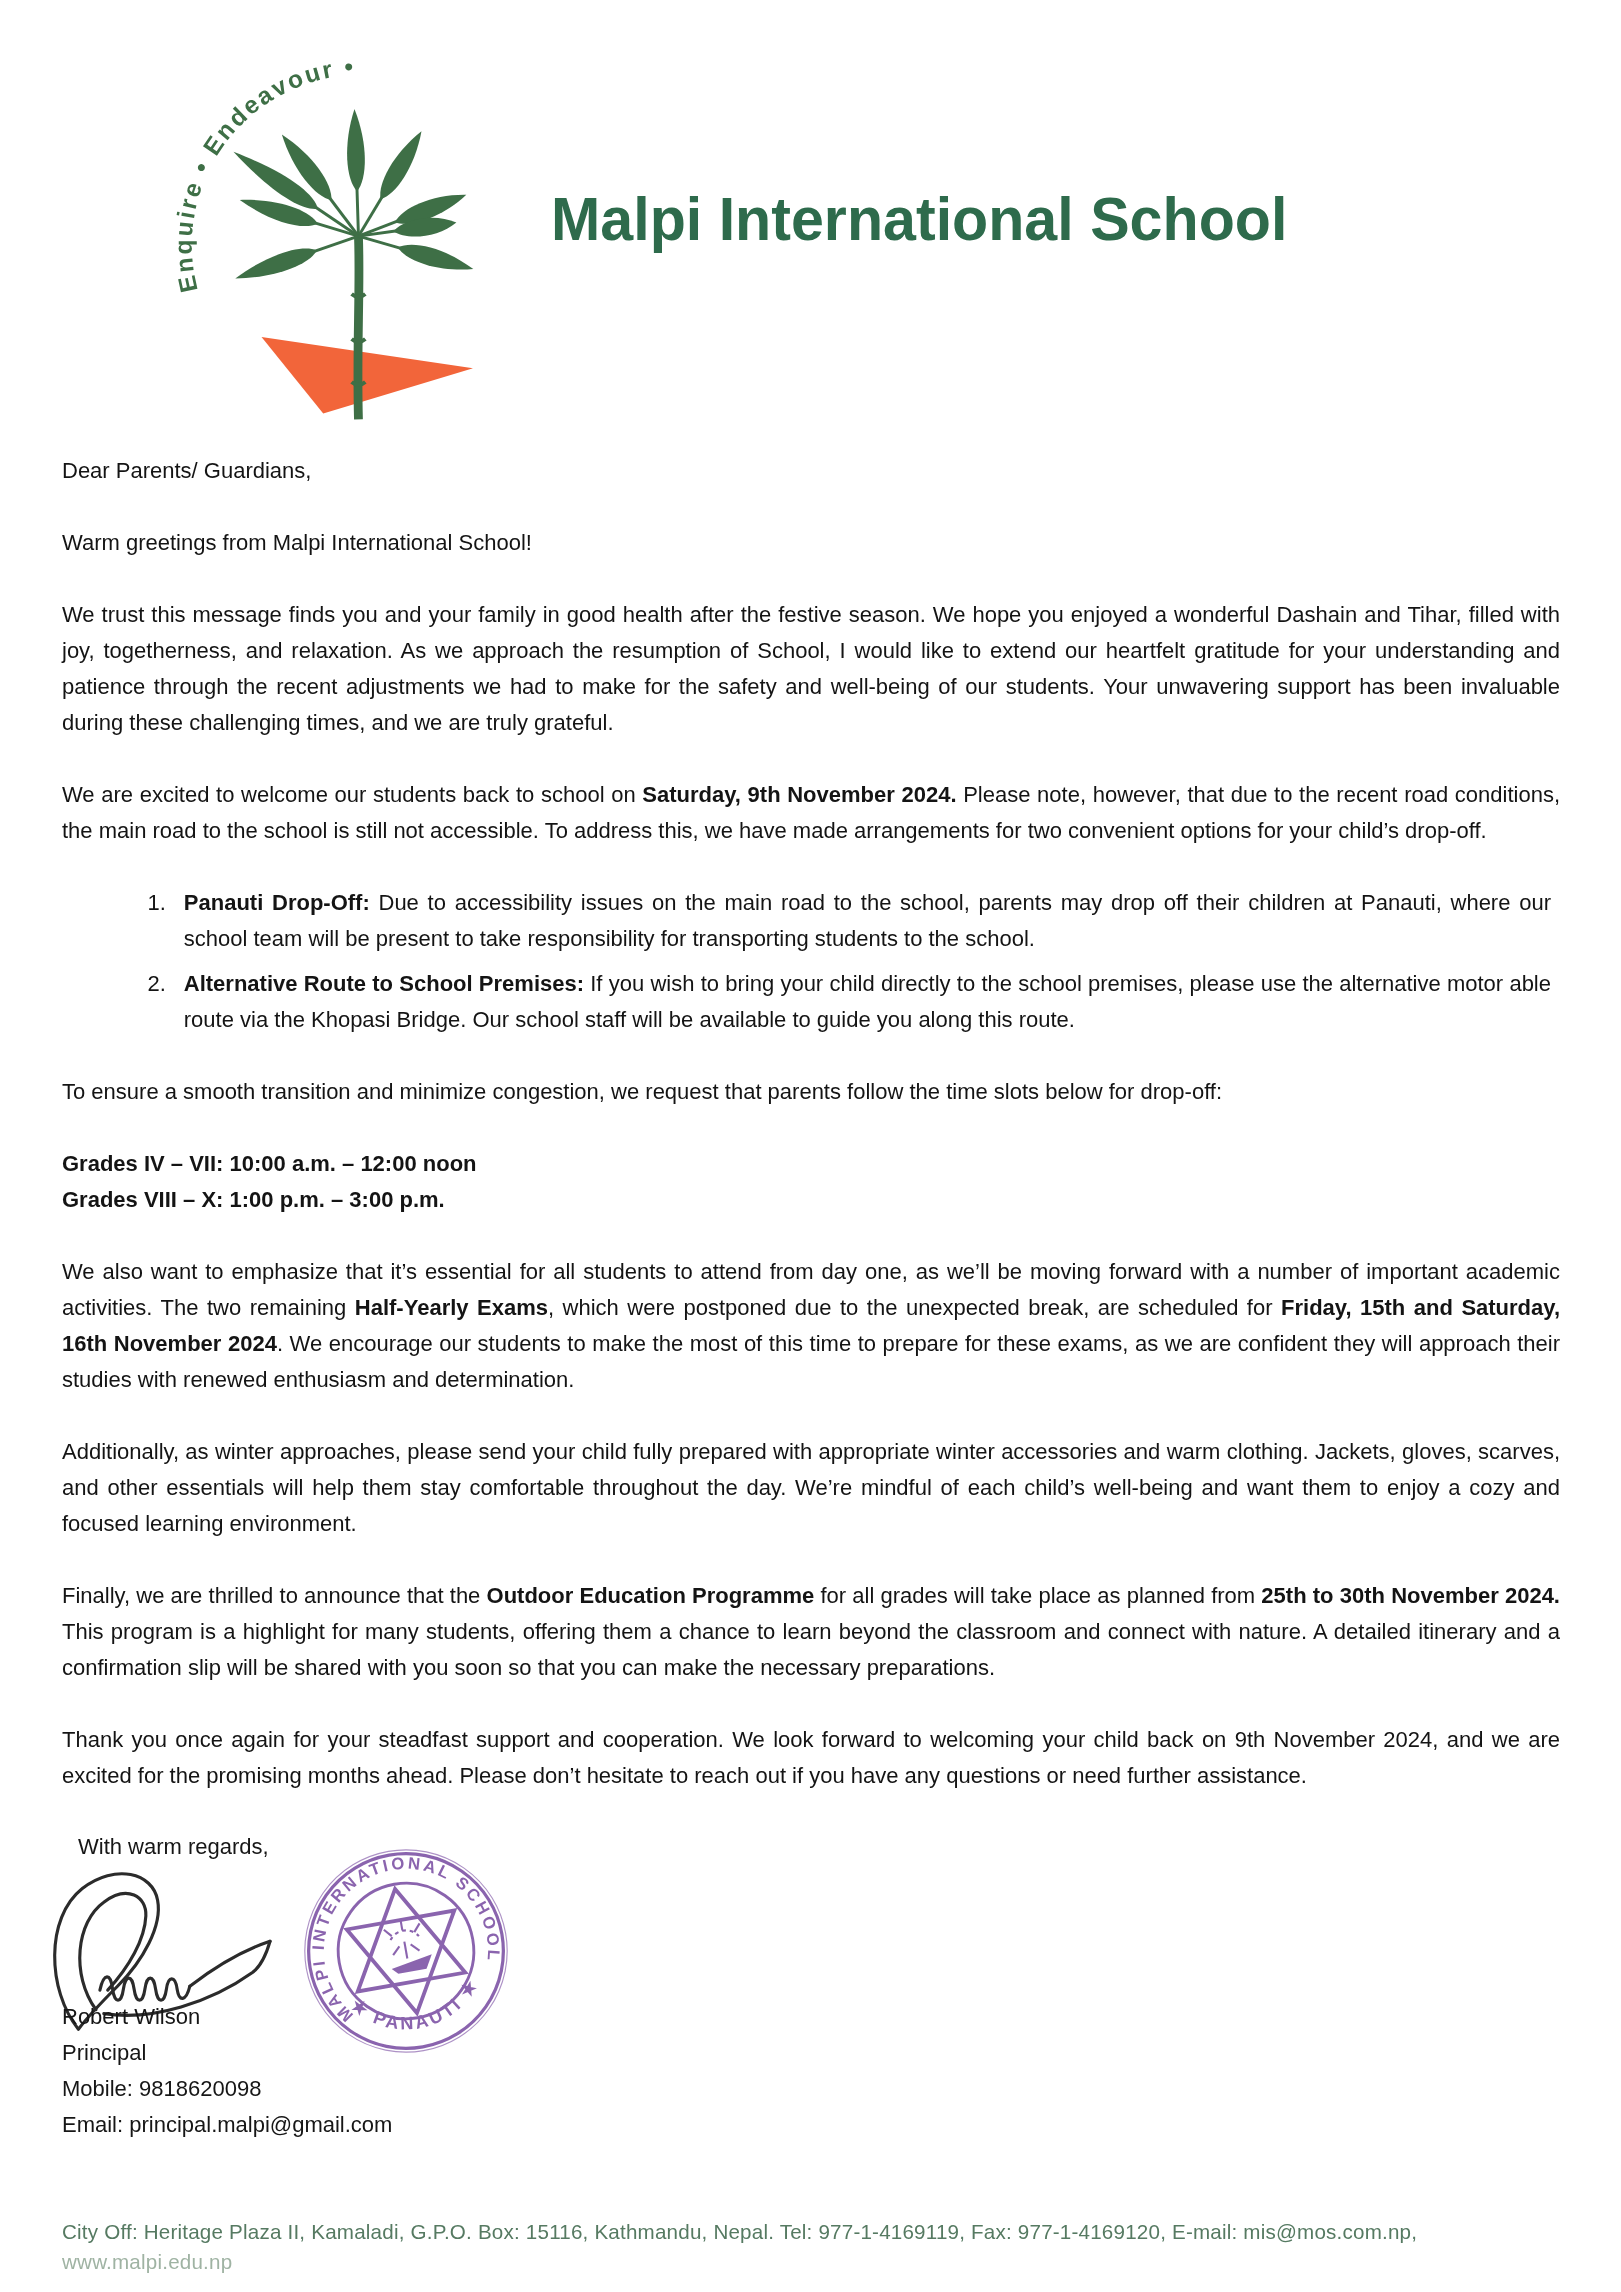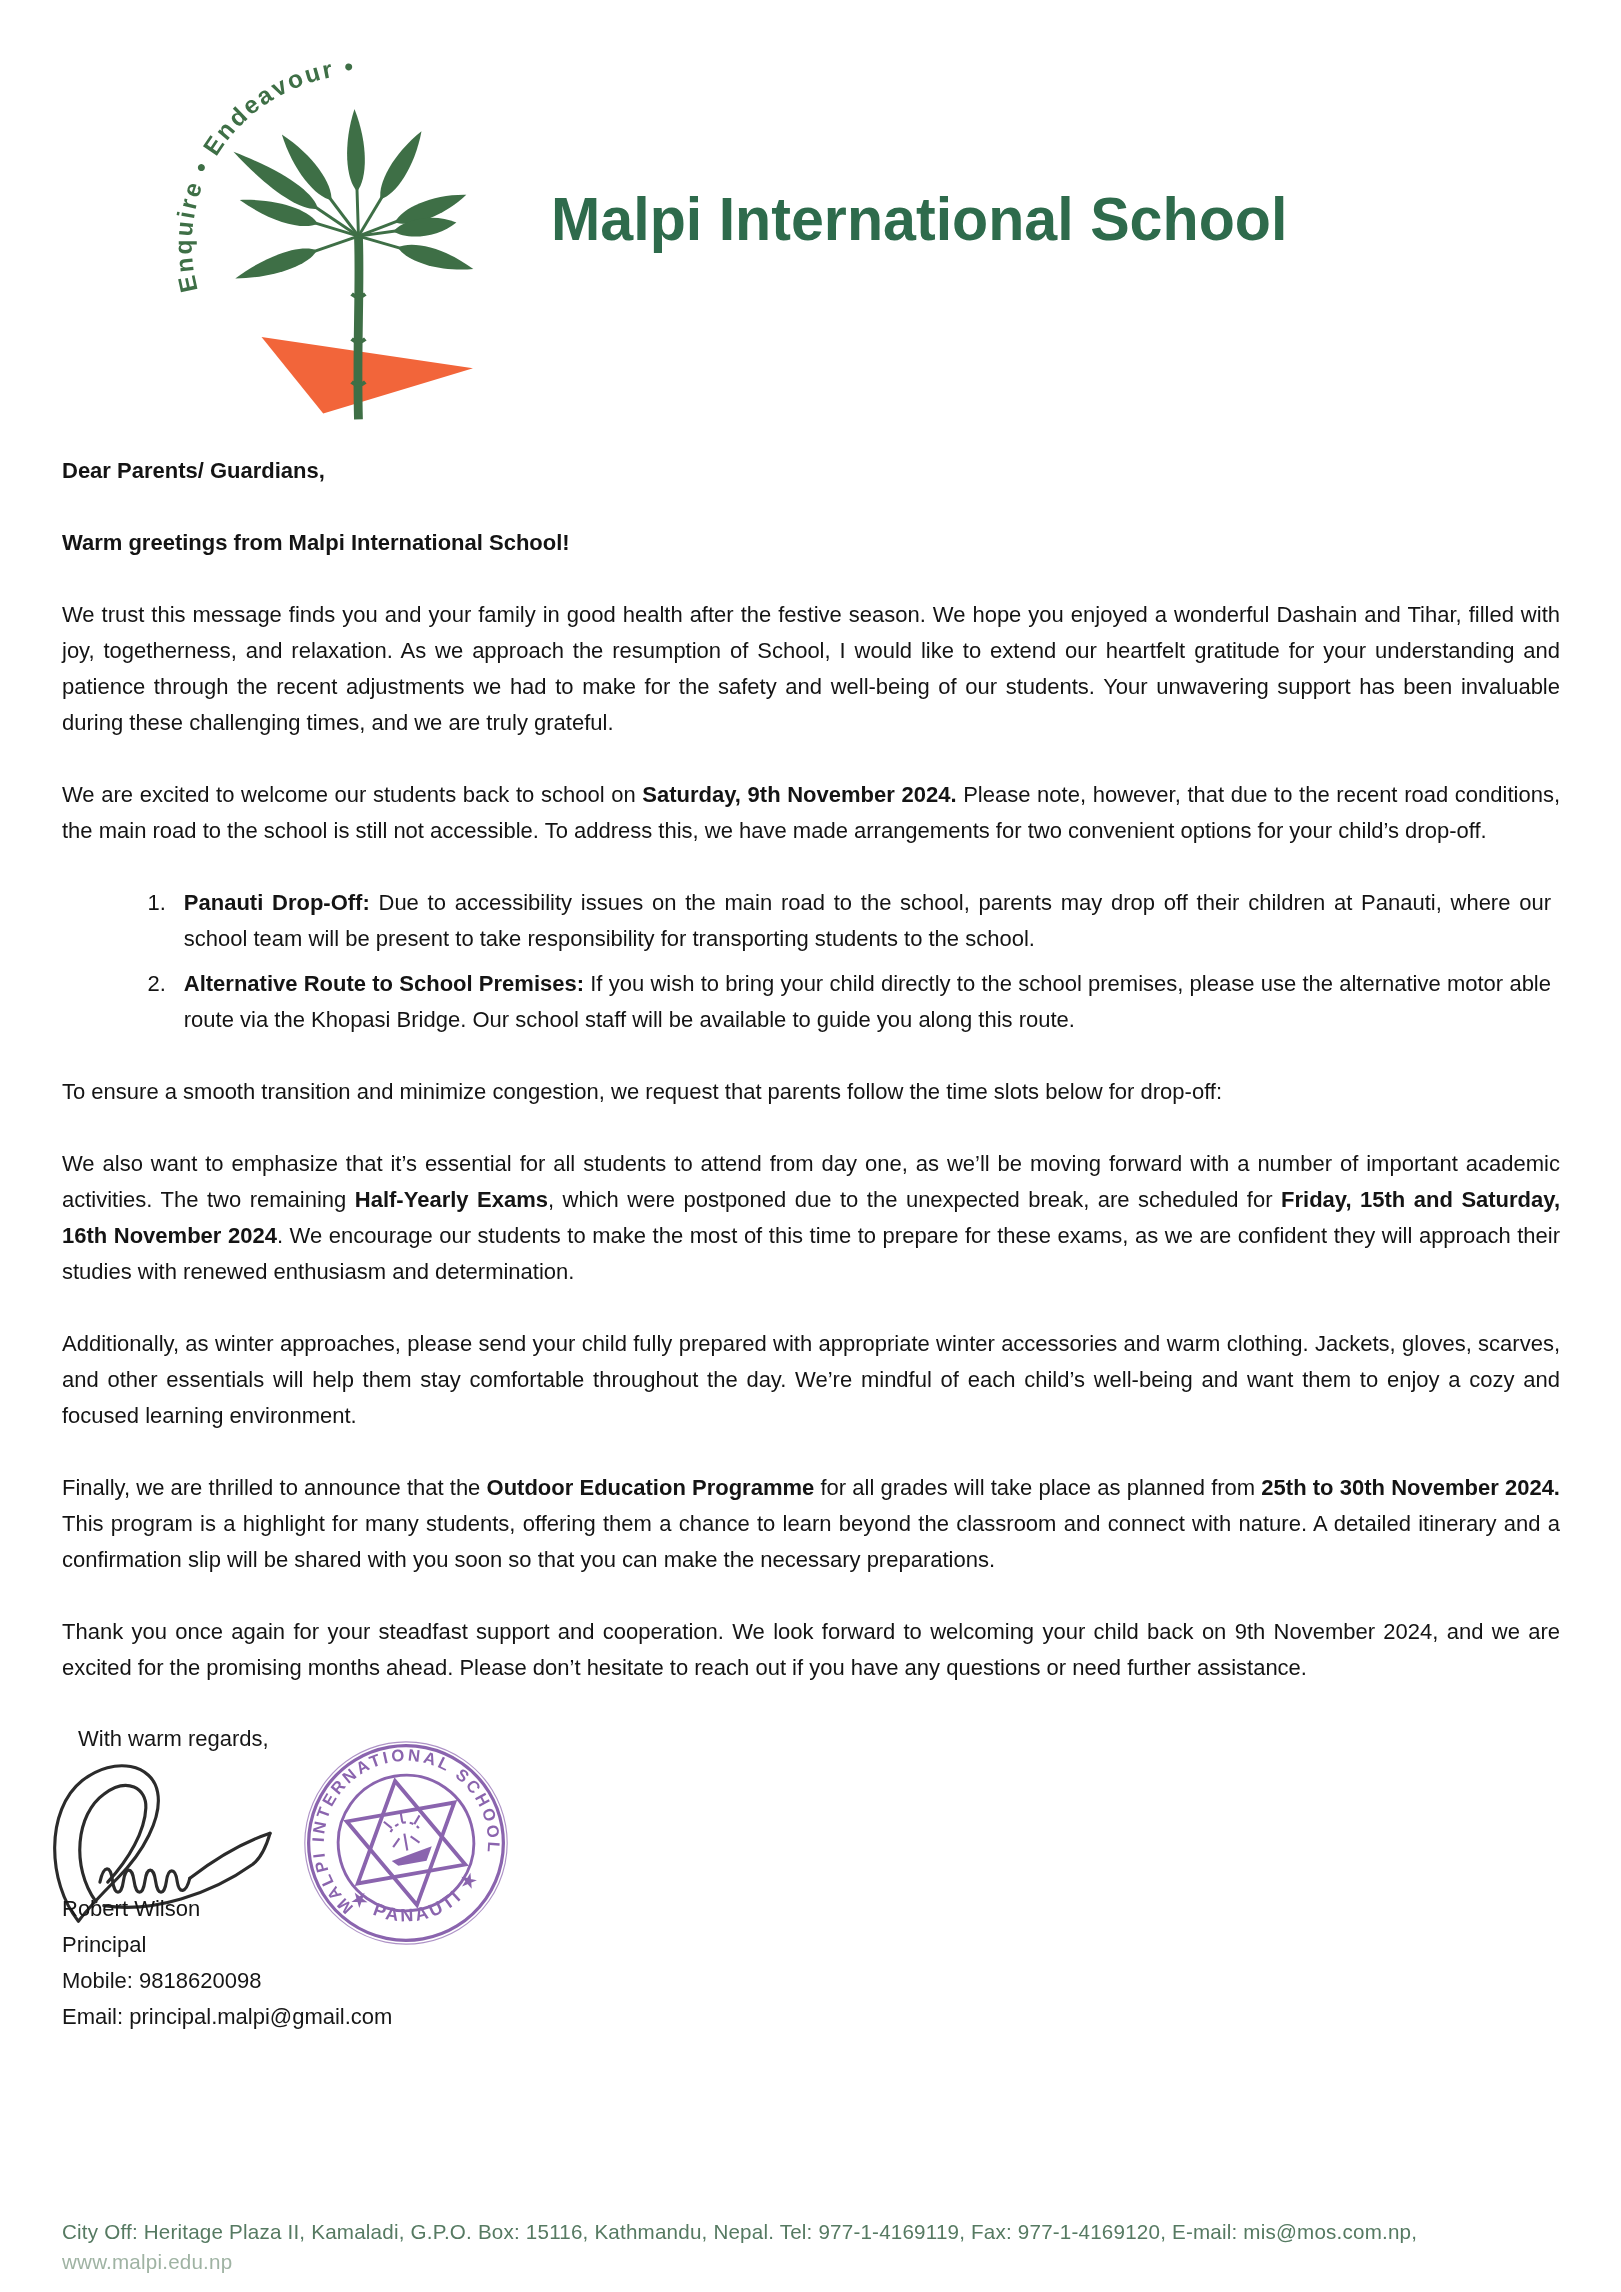--- a/index.html
+++ b/index.html
@@ -18,21 +18,21 @@
   .logo-svg { position:absolute; left:98px; top:43px; width:470px; height:402px; }
   .school-name {
     position:absolute; left:551px; top:184px;
     font-size:61px; font-weight:bold; color:#2e6b4c;
     letter-spacing:0px; white-space:nowrap;
     transform:scaleX(0.97); transform-origin:left center;
   }
   
   .body { padding:0 61px 0 62px; font-size:22px; line-height:36px; color:#141414; }
   .body p { margin:0 0 36px 0; text-align:justify; }
-  .body p.nojust { text-align:left;font-weight:bold; }
+  .body p.nojust { text-align:left; }
   .date { margin-bottom:23.5px !important; text-align:left !important; }
   .date sup { font-size:60%; vertical-align:super; line-height:0; }
   .b { font-weight:bold; }
   ol.dropoff { list-style:decimal; margin:0 0 36px 0; padding-left:101px; text-align:justify; }
   ol.dropoff li { padding-left:11.8px; margin:9px; }
   .schedule { margin:0 0 36px 0; font-weight:bold; }
   .schedule div { line-height:36px; }
   
   .sig-area { position:relative; height:323px; margin:0 0 0 62px; }
   .closing { position:absolute; left:0; top:3.9px; font-size:22px;margin-left:16px; }
@@ -122,20 +122,24 @@
 
     <p><span>We are excited to welcome our students back to school on </span><span class="b">Saturday, 9th November 2024.</span><span> Please note, however, that due to the recent road conditions, the main road to the school is still not accessible. To address this, we have made arrangements for two convenient options for your child’s drop-off.</span></p>
 
     <ol class="dropoff">
       <li><span class="b">Panauti Drop-Off:</span><span> Due to accessibility issues on the main road to the school, parents may drop off their children at Panauti, where our school team will be present to take responsibility for transporting students to the school.</span></li>
       <li><span class="b">Alternative Route to School Premises:</span><span> If you wish to bring your child directly to the school premises, please use the alternative motor able route via the Khopasi Bridge. Our school staff will be available to guide you along this route.</span></li>
     </ol>
 
     <p><span>To ensure a smooth transition and minimize congestion, we request that parents follow the time slots below for drop-off:</span></p>
 
+    <div class="schedule">
+      <div>Grades IV – VII: 10:00 a.m. – 12:00 noon</div>
+      <div>Grades VIII – X: 1:00 p.m. – 3:00 p.m.</div>
+    </div>
 
     <p><span>We also want to emphasize that it’s essential for all students to attend from day one, as we’ll be moving forward with a number of important academic activities. The two remaining </span><span class="b">Half-Yearly Exams</span><span>, which were postponed due to the unexpected break, are scheduled for </span><span class="b">Friday, 15th and Saturday, 16th November 2024</span><span>. We encourage our students to make the most of this time to prepare for these exams, as we are confident they will approach their studies with renewed enthusiasm and determination.</span></p>
 
     <p><span>Additionally, as winter approaches, please send your child fully prepared with appropriate winter accessories and warm clothing. Jackets, gloves, scarves, and other essentials will help them stay comfortable throughout the day. We’re mindful of each child’s well-being and want them to enjoy a cozy and focused learning environment.</span></p>
 
     <p><span>Finally, we are thrilled to announce that the </span><span class="b">Outdoor Education Programme</span><span> for all grades will take place as planned from </span><span class="b">25th to 30th November 2024.</span><span> This program is a highlight for many students, offering them a chance to learn beyond the classroom and connect with nature. A detailed itinerary and a confirmation slip will be shared with you soon so that you can make the necessary preparations.</span></p>
 
     <p><span>Thank you once again for your steadfast support and cooperation. We look forward to welcoming your child back on 9th November 2024, and we are excited for the promising months ahead. Please don’t hesitate to reach out if you have any questions or need further assistance.</span></p>
   </div>
 

